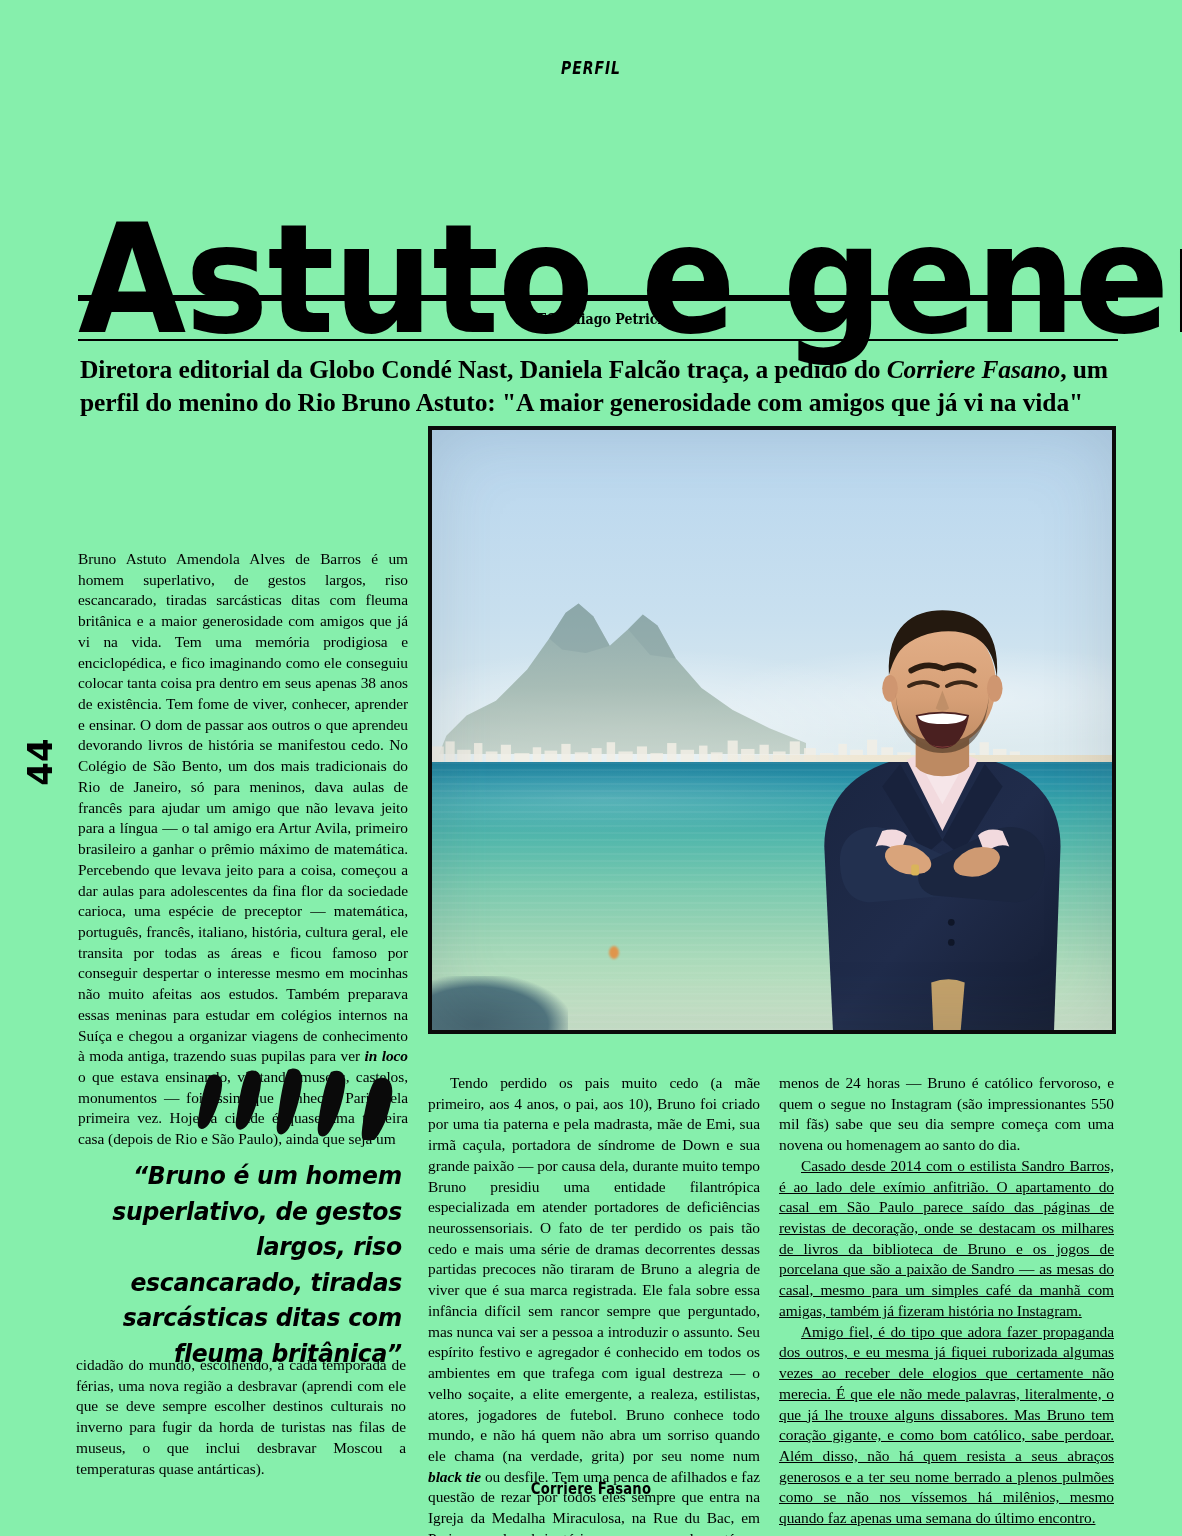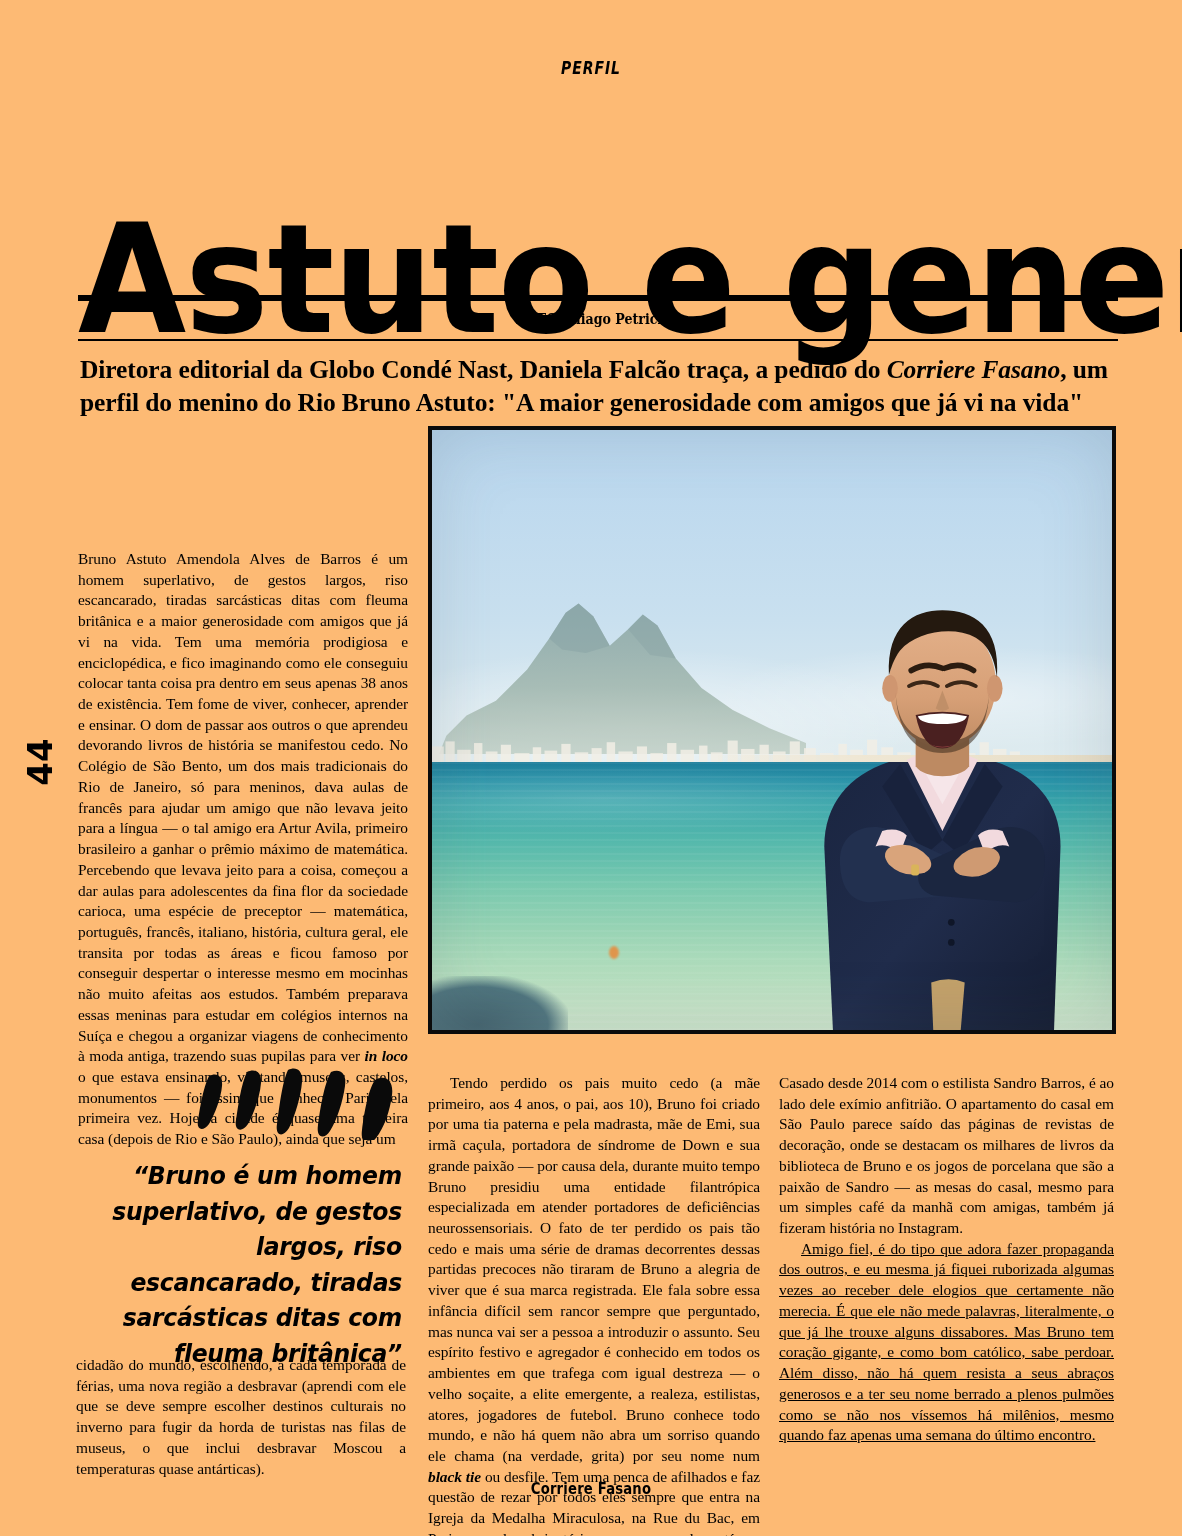--- a/index.html
+++ b/index.html
@@ -13,21 +13,21 @@
     position: relative;
     font-family: "Liberation Serif", serif;
     color: #000;
     overflow: hidden;
   }
 
   
   .page {
     position: absolute;
     inset: 0;
-    background: #fdba74;
+    background: #86efac;
   }
 
   
   .kicker {
     position: absolute;
     top: 58px;
     left: 0;
     width: 1182px;
     text-align: center;
     font-family: "DejaVu Sans", sans-serif;
@@ -471,19 +471,20 @@
 
   <div class="col-text col-left-bottom">
     <p>cidadão do mundo, escolhendo, a cada temporada de férias, uma nova região a desbravar (aprendi com ele que se deve sempre escolher destinos culturais no inverno para fugir da horda de turistas nas filas de museus, o que inclui desbravar Moscou a temperaturas quase antárticas).</p>
   </div>
 
   <div class="col-text col-mid">
     <p style="text-indent:22px"><span>Tendo perdido os pais muito cedo (a mãe primeiro, aos 4 anos, o pai, aos 10), Bruno foi criado por uma tia paterna e pela madrasta, mãe de Emi, sua irmã caçula, portadora de síndrome de Down e sua grande paixão — por causa dela, durante muito tempo Bruno presidiu uma entidade filantrópica especializada em atender portadores de deficiências neurossensoriais. O fato de ter perdido os pais tão cedo e mais uma série de dramas decorrentes dessas partidas precoces não tiraram de Bruno a alegria de viver que é sua marca registrada. Ele fala sobre essa infância difícil sem rancor sempre que perguntado, mas nunca vai ser a pessoa a introduzir o assunto. Seu espírito festivo e agregador é conhecido em todos os ambientes em que trafega com igual destreza — o velho soçaite, a elite emergente, a realeza, estilistas, atores, jogadores de futebol. Bruno conhece todo mundo, e não há quem não abra um sorriso quando ele chama (na verdade, grita) por seu nome num </span><i>black tie</i><span> ou desfile. Tem uma penca de afilhados e faz questão de rezar por todos eles sempre que entra na Igreja da Medalha Miraculosa, na Rue du Bac, em Paris, parada obrigatória mesmo quando está na cidade por</span></p>
   </div>
 
   <div class="col-text col-right">
+    <p>menos de 24 horas — Bruno é católico fervoroso, e quem o segue no Instagram (são impressionantes 550 mil fãs) sabe que seu dia sempre começa com uma novena ou homenagem ao santo do dia.</p>
     <p>Casado desde 2014 com o estilista Sandro Barros, é ao lado dele exímio anfitrião. O apartamento do casal em São Paulo parece saído das páginas de revistas de decoração, onde se destacam os milhares de livros da biblioteca de Bruno e os jogos de porcelana que são a paixão de Sandro — as mesas do casal, mesmo para um simples café da manhã com amigas, também já fizeram história no Instagram.</p>
     <p>Amigo fiel, é do tipo que adora fazer propaganda dos outros, e eu mesma já fiquei ruborizada algumas vezes ao receber dele elogios que certamente não merecia. É que ele não mede palavras, literalmente, o que já lhe trouxe alguns dissabores. Mas Bruno tem coração gigante, e como bom católico, sabe perdoar. Além disso, não há quem resista a seus abraços generosos e a ter seu nome berrado a plenos pulmões como se não nos víssemos há milênios, mesmo quando faz apenas uma semana do último encontro.</p>
   </div>
 
   <div class="footer">Corriere Fasano</div>
 
 </div>
 
 </body></html>

